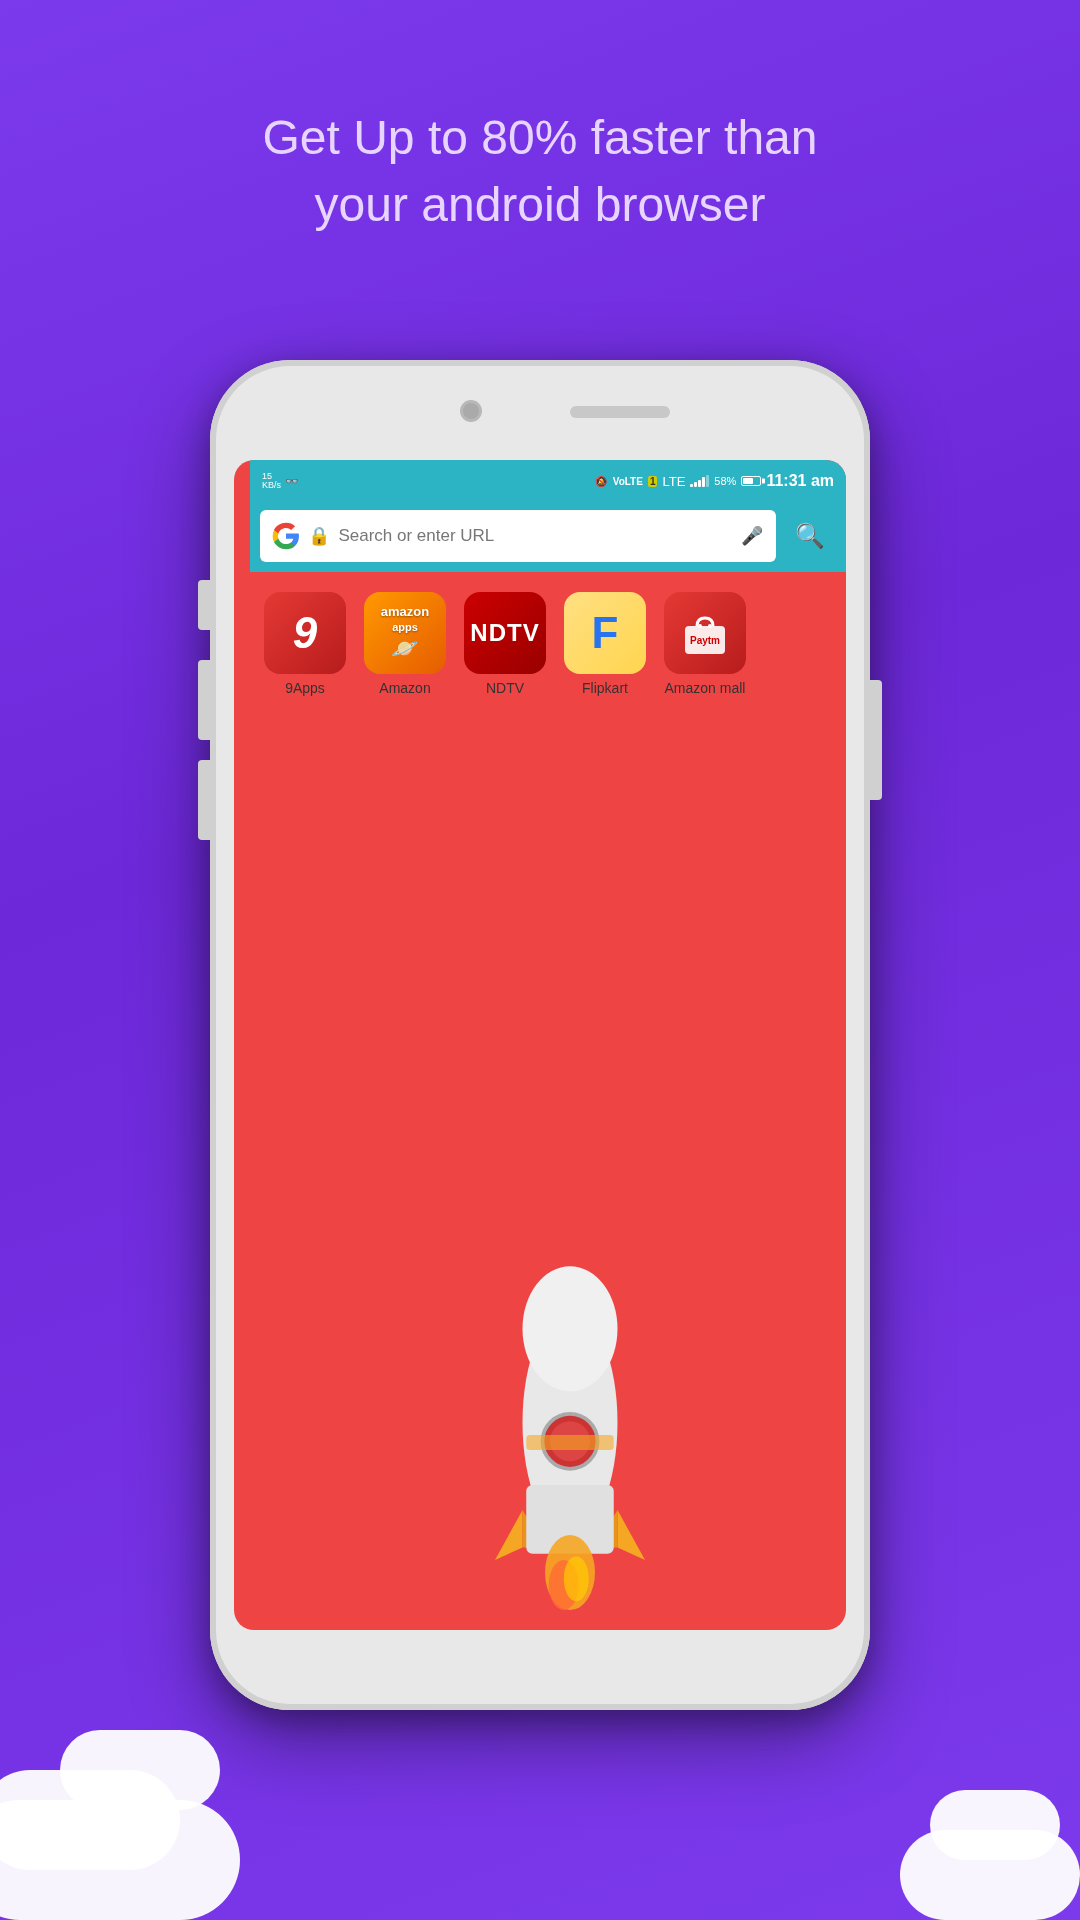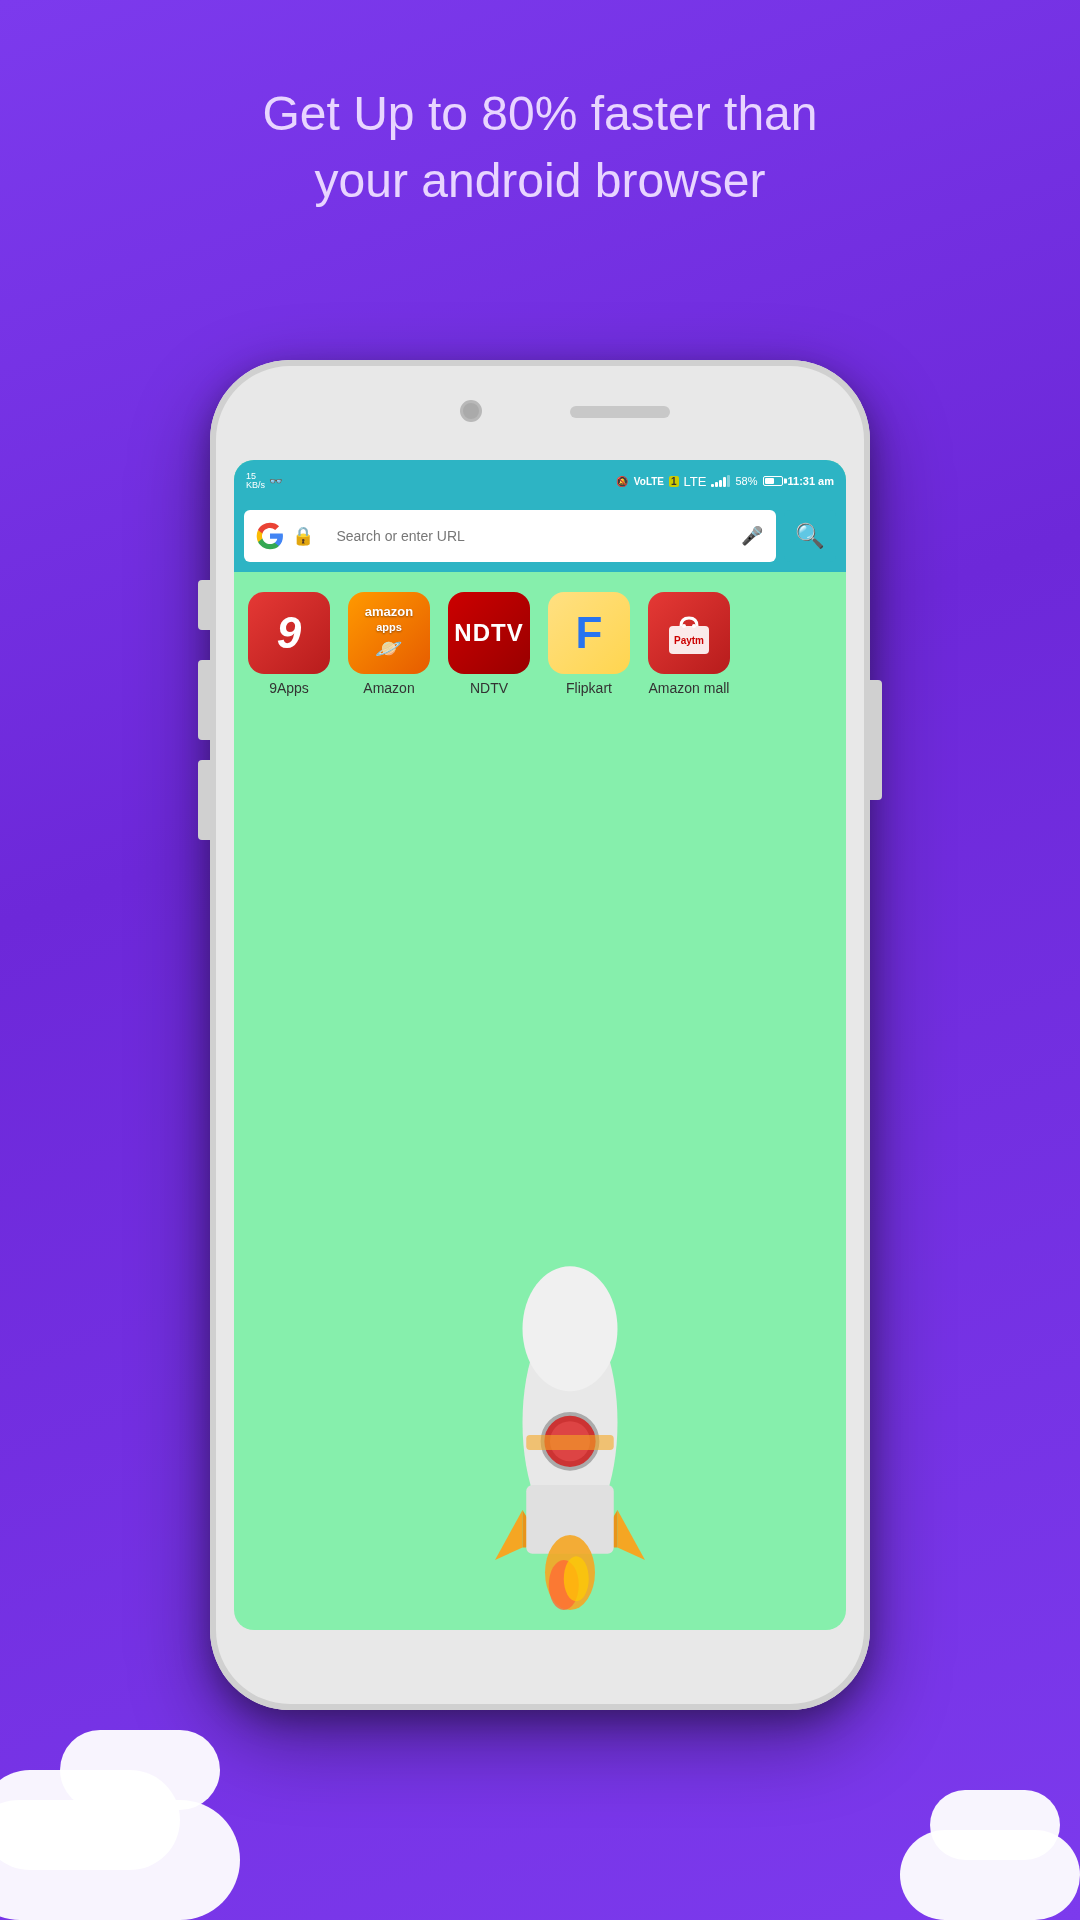--- a/index.html
+++ b/index.html
@@ -23,20 +23,21 @@
       font-size: 96px;
       font-weight: 900;
       color: #ffffff;
       line-height: 1.1;
       letter-spacing: -1px;
     }
 
     .subtitle {
       font-size: 48px;
       color: #e8d5ff;
+      margin-top: 24px;
       line-height: 1.4;
       font-weight: 400;
     }
 
     
     .phone-wrapper {
       position: absolute;
       top: 360px;
       left: 50%;
       transform: translateX(-50%);
@@ -56,23 +57,24 @@
         0 10px 30px rgba(0,0,0,0.3);
     }
 
     
     .phone-screen-area {
       position: absolute;
       top: 100px;
       left: 24px;
       right: 24px;
       bottom: 80px;
-      background: #86efac;
+      background: #ef4444;
       border-radius: 20px;
       overflow: hidden;
+      padding-left: 16px;
     }
 
     
     .phone-speaker {
       position: absolute;
       top: 46px;
       left: 50%;
       transform: translateX(30px);
       width: 100px;
       height: 12px;
@@ -184,23 +186,22 @@
     }
 
     .lock-icon {
       font-size: 18px;
       color: #e53935;
       flex-shrink: 0;
     }
 
     .url-text {
       flex: 1;
-      font-size: 14px;
+      font-size: 17px;
       color: #777;
-      margin-left: 14px;
     }
 
     .mic-icon {
       font-size: 18px;
       color: #888;
       flex-shrink: 0;
     }
 
     .search-btn {
       background: #2db4c4;
@@ -470,21 +471,21 @@
             <div class="signal-bar" style="height:3px;"></div>
             <div class="signal-bar" style="height:5px;"></div>
             <div class="signal-bar" style="height:7px;"></div>
             <div class="signal-bar" style="height:10px;"></div>
             <div class="signal-bar" style="height:12px; background:rgba(255,255,255,0.4);"></div>
           </div>
           <span>58%</span>
           <div class="battery-icon">
             <div class="battery-fill"></div>
           </div>
-          <span style="font-weight:bold; font-size:11px;">11:31 am</span>
+          <span style="font-weight:bold; font-size:16px;">11:31 am</span>
         </div>
       </div>
 
       <div class="address-bar-wrapper">
         <div class="address-bar-inner">
 
           <svg class="g-svg" viewBox="0 0 40 40">
             <path d="M38.5 20.45c0-1.32-.12-2.64-.36-3.95H20v7.47h10.39c-.45 2.36-1.82 4.36-3.87 5.69v4.72h6.26c3.66-3.37 5.72-8.33 5.72-13.93z" fill="#4285F4"></path>
             <path d="M20 39c5.23 0 9.62-1.73 12.82-4.69l-6.26-4.72c-1.74 1.16-3.96 1.84-6.56 1.84-5.05 0-9.33-3.41-10.86-7.99H2.76v4.87C5.94 34.8 12.55 39 20 39z" fill="#34A853"></path>
             <path d="M9.14 23.44A11.1 11.1 0 0 1 8.55 20c0-1.19.21-2.35.59-3.44v-4.87H2.76A18.97 18.97 0 0 0 1 20c0 3.08.74 5.99 2.06 8.57l6.08-5.13z" fill="#FBBC04"></path>

